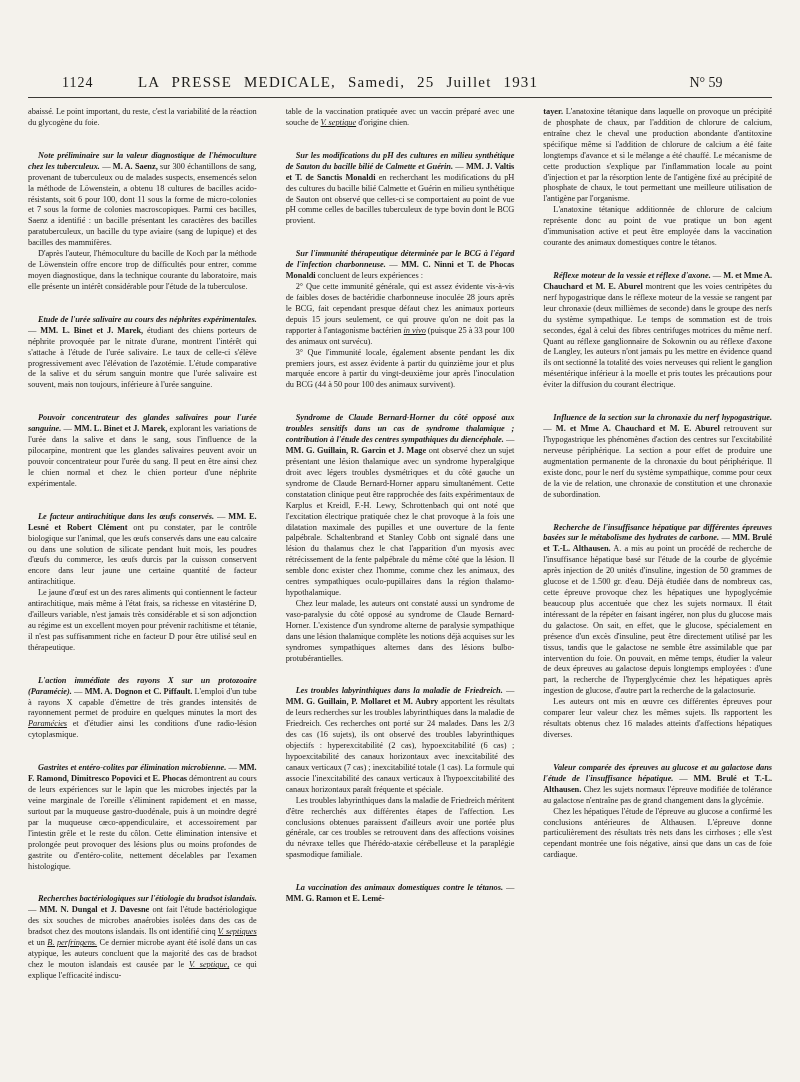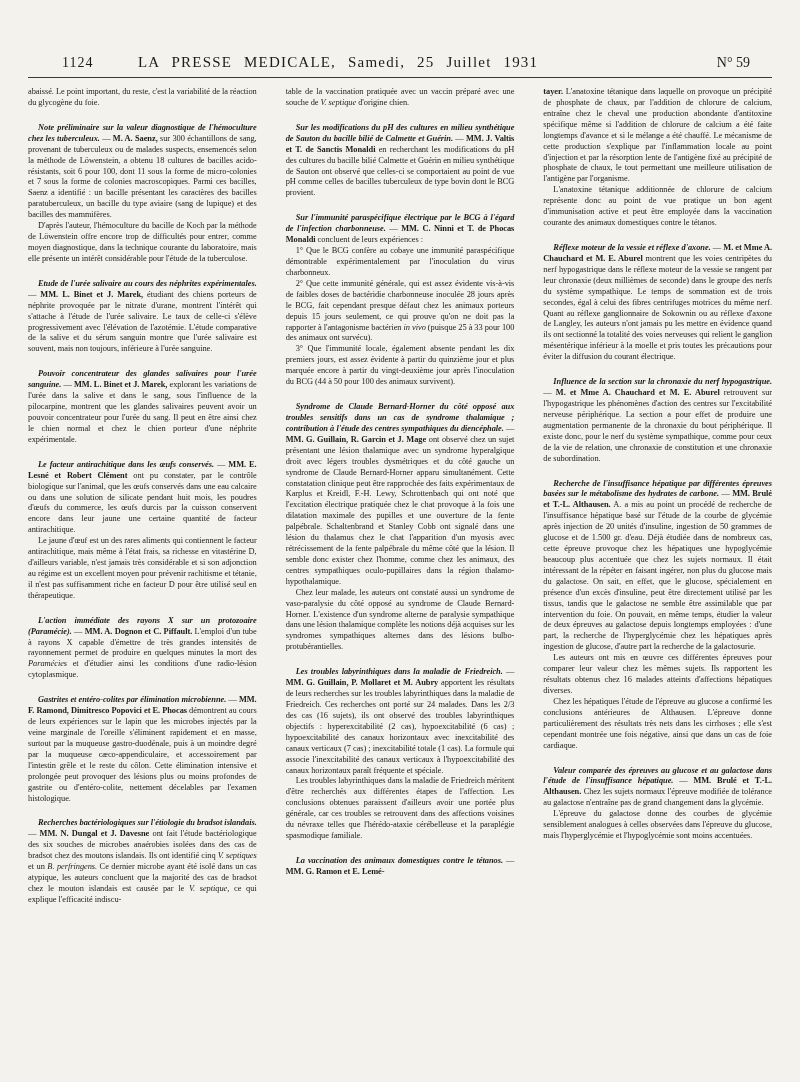--- a/index.html
+++ b/index.html
@@ -4,41 +4,41 @@
 <style>
   * { box-sizing: border-box; }
   html, body { margin: 0; padding: 0; }
   body {
     width: 800px; height: 1082px;
     background: #f4f2ec;
     color: #1d1c1a;
     font-family: "Liberation Serif", serif;
     overflow: hidden;
   }
-  .page { width: 800px; height: 1082px; padding: 12px 28px 8px 28px; }
+  .page { width: 800px; height: 1082px; padding: 32px 28px 8px 28px; }
   .page-header { display: flex; align-items: baseline; }
   .page-num { width: 110px; padding-left: 34px; font-size: 14px; letter-spacing: 1px; }
   .journal-title { flex: 1; font-size: 15px; letter-spacing: 1.2px; word-spacing: 7px; }
-  .issue-num { width: 110px; text-align: right; padding-right: 22px; font-size: 14px; margin-top: 43px; }
+  .issue-num { width: 110px; text-align: center; padding-right: 22px; font-size: 14px; margin-top: 43px; }
   .rule { border-bottom: 1.6px solid #3c3a36; margin: 6px 0 9px 0; }
   .columns { display: flex; gap: 29px; justify-content: center; }
   .column {
     flex: 1 1 0; min-width: 0;
     text-align: justify;
     font-size: 8.4px;
     line-height: 1.3;
     letter-spacing: -0.05px;
     hyphens: auto;
   }
   p.para { margin: 0; text-indent: 10px; }
-  p.entry { margin-top: 14px; }
+  p.entry { margin-top: 22px; }
   p.cont { text-indent: 0; }
   .s-h { font-weight: 700; font-style: italic; }
   .s-b { font-weight: 700; }
-  .s-i { font-style: italic; }
+  .s-i { font-style: italic; text-decoration: underline; }
 </style>
 </head>
 <body>
 
 <div class="page">
   <header class="page-header">
     <span class="page-num">1124</span>
     <span class="journal-title">LA PRESSE MEDICALE, Samedi, 25 Juillet 1931</span>
     <span class="issue-num">N° 59</span>
   </header>
@@ -52,35 +52,33 @@
         <p class="para entry"><span class="s-h">Pouvoir concentrateur des glandes salivaires pour l'urée sanguine.</span><span class="s-n"> — </span><span class="s-b">MM. L. Binet et J. Marek,</span><span class="s-n"> explorant les variations de l'urée dans la salive et dans le sang, sous l'influence de la pilocarpine, montrent que les glandes salivaires peuvent avoir un pouvoir concentrateur pour l'urée du sang. Il peut en être ainsi chez le chien normal et chez le chien porteur d'une néphrite expérimentale.</span></p>
         <p class="para entry"><span class="s-h">Le facteur antirachitique dans les œufs conservés.</span><span class="s-n"> — </span><span class="s-b">MM. E. Lesné et Robert Clément</span><span class="s-n"> ont pu constater, par le contrôle biologique sur l'animal, que les œufs conservés dans une eau calcaire ou dans une solution de silicate pendant huit mois, les poudres d'œufs du commerce, les œufs durcis par la cuisson conservent encore dans leur jaune une certaine quantité de facteur antirachitique.</span></p>
         <p class="para"><span class="s-n">Le jaune d'œuf est un des rares aliments qui contiennent le facteur antirachitique, mais même à l'état frais, sa richesse en vitastérine D, d'ailleurs variable, n'est jamais très considérable et si son adjonction au régime est un excellent moyen pour prévenir rachitisme et tétanie, il n'est pas suffisamment riche en facteur D pour être utilisé seul en thérapeutique.</span></p>
         <p class="para entry"><span class="s-h">L'action immédiate des rayons X sur un protozoaire (Paramécie).</span><span class="s-n"> — </span><span class="s-b">MM. A. Dognon et C. Piffault.</span><span class="s-n"> L'emploi d'un tube à rayons X capable d'émettre de très grandes intensités de rayonnement permet de produire en quelques minutes la mort des </span><span class="s-i">Paramécies</span><span class="s-n"> et d'étudier ainsi les conditions d'une radio-lésion cytoplasmique.</span></p>
         <p class="para entry"><span class="s-h">Gastrites et entéro-colites par élimination microbienne.</span><span class="s-n"> — </span><span class="s-b">MM. F. Ramond, Dimitresco Popovici et E. Phocas</span><span class="s-n"> démontrent au cours de leurs expériences sur le lapin que les microbes injectés par la veine marginale de l'oreille s'éliminent rapidement et en masse, surtout par la muqueuse gastro-duodénale, puis à un moindre degré par la muqueuse cæco-appendiculaire, et accessoirement par l'intestin grêle et le reste du côlon. Cette élimination intensive et prolongée peut provoquer des lésions plus ou moins profondes de gastrite ou d'entéro-colite, nettement décelables par l'examen histologique.</span></p>
         <p class="para entry"><span class="s-h">Recherches bactériologiques sur l'étiologie du bradsot islandais.</span><span class="s-n"> — </span><span class="s-b">MM. N. Dungal et J. Davesne</span><span class="s-n"> ont fait l'étude bactériologique des six souches de microbes anaérobies isolées dans des cas de bradsot chez des moutons islandais. Ils ont identifié cinq </span><span class="s-i">V. septiques</span><span class="s-n"> et un </span><span class="s-i">B. perfringens.</span><span class="s-n"> Ce dernier microbe ayant été isolé dans un cas atypique, les auteurs concluent que la majorité des cas de bradsot chez le mouton islandais est causée par le </span><span class="s-i">V. septique,</span><span class="s-n"> ce qui explique l'efficacité indiscu-</span></p>
       </div>
       <div class="column">
         <p class="para cont"><span class="s-n">table de la vaccination pratiquée avec un vaccin préparé avec une souche de </span><span class="s-i">V. septique</span><span class="s-n"> d'origine chien.</span></p>
         <p class="para entry"><span class="s-h">Sur les modifications du pH des cultures en milieu synthétique de Sauton du bacille bilié de Calmette et Guérin.</span><span class="s-n"> — </span><span class="s-b">MM. J. Valtis et T. de Sanctis Monaldi</span><span class="s-n"> en recherchant les modifications du pH des cultures du bacille bilié Calmette et Guérin en milieu synthétique de Sauton ont observé que celles-ci se comportaient au point de vue pH comme celles de bacilles tuberculeux de type bovin dont le BCG provient.</span></p>
-        <p class="para entry"><span class="s-h">Sur l'immunité paraspécifique électrique par le BCG à l'égard de l'infection charbonneuse.</span><span class="s-n"> — </span><span class="s-b">MM. C. Ninni et T. de Phocas Monaldi</span><span class="s-n"> concluent de leurs expériences :</span></p>
-        <p class="para"><span class="s-n">1° Que le BCG confère au cobaye une immunité paraspécifique démontrable expérimentalement par l'inoculation du virus charbonneux.</span></p>
+        <p class="para entry"><span class="s-h">Sur l'immunité thérapeutique déterminée par le BCG à l'égard de l'infection charbonneuse.</span><span class="s-n"> — </span><span class="s-b">MM. C. Ninni et T. de Phocas Monaldi</span><span class="s-n"> concluent de leurs expériences :</span></p>
         <p class="para"><span class="s-n">2° Que cette immunité générale, qui est assez évidente vis-à-vis de faibles doses de bactéridie charbonneuse inoculée 28 jours après le BCG, fait cependant presque défaut chez les animaux porteurs depuis 15 jours seulement, ce qui prouve qu'on ne doit pas la rapporter à l'antagonisme bactérien </span><span class="s-i">in vivo</span><span class="s-n"> (puisque 25 à 33 pour 100 des animaux ont survécu).</span></p>
         <p class="para"><span class="s-n">3° Que l'immunité locale, également absente pendant les dix premiers jours, est assez évidente à partir du quinzième jour et plus marquée encore à partir du vingt-deuxième jour après l'inoculation du BCG (44 à 50 pour 100 des animaux survivent).</span></p>
         <p class="para entry"><span class="s-h">Syndrome de Claude Bernard-Horner du côté opposé aux troubles sensitifs dans un cas de syndrome thalamique ; contribution à l'étude des centres sympathiques du diencéphale.</span><span class="s-n"> — </span><span class="s-b">MM. G. Guillain, R. Garcin et J. Mage</span><span class="s-n"> ont observé chez un sujet présentant une lésion thalamique avec un syndrome hyperalgique droit avec légers troubles dysmétriques et du côté gauche un syndrome de Claude Bernard-Horner apparu simultanément. Cette constatation clinique peut être rapprochée des faits expérimentaux de Karplus et Kreidl, F.-H. Lewy, Schrottenbach qui ont noté que l'excitation électrique pratiquée chez le chat provoque à la fois une dilatation maximale des pupilles et une ouverture de la fente palpébrale. Schaltenbrand et Stanley Cobb ont signalé dans une lésion du thalamus chez le chat l'apparition d'un myosis avec rétrécissement de la fente palpébrale du même côté que la lésion. Il semble donc exister chez l'homme, comme chez les animaux, des centres sympathiques oculo-pupillaires dans la région thalamo-hypothalamique.</span></p>
         <p class="para"><span class="s-n">Chez leur malade, les auteurs ont constaté aussi un syndrome de vaso-paralysie du côté opposé au syndrome de Claude Bernard-Horner. L'existence d'un syndrome alterne de paralysie sympathique dans une lésion thalamique complète les notions déjà acquises sur les syndromes sympathiques alternes dans des lésions bulbo-protubérantielles.</span></p>
         <p class="para entry"><span class="s-h">Les troubles labyrinthiques dans la maladie de Friedreich.</span><span class="s-n"> — </span><span class="s-b">MM. G. Guillain, P. Mollaret et M. Aubry</span><span class="s-n"> apportent les résultats de leurs recherches sur les troubles labyrinthiques dans la maladie de Friedreich. Ces recherches ont porté sur 24 malades. Dans les 2/3 des cas (16 sujets), ils ont observé des troubles labyrinthiques objectifs : hyperexcitabilité (2 cas), hypoexcitabilité (6 cas) ; hypoexcitabilité des canaux horizontaux avec inexcitabilité des canaux verticaux (7 cas) ; inexcitabilité totale (1 cas). La formule qui associe l'inexcitabilité des canaux verticaux à l'hypoexcitabilité des canaux horizontaux paraît fréquente et spéciale.</span></p>
         <p class="para"><span class="s-n">Les troubles labyrinthiques dans la maladie de Friedreich méritent d'être recherchés aux différentes étapes de l'affection. Les conclusions obtenues paraissent d'ailleurs avoir une portée plus générale, car ces troubles se retrouvent dans des affections voisines du névraxe telles que l'hérédo-ataxie cérébelleuse et la paraplégie spasmodique familiale.</span></p>
         <p class="para entry"><span class="s-h">La vaccination des animaux domestiques contre le tétanos.</span><span class="s-n"> — </span><span class="s-b">MM. G. Ramon et E. Lemé-</span></p>
       </div>
       <div class="column">
         <p class="para cont"><span class="s-b">tayer.</span><span class="s-n"> L'anatoxine tétanique dans laquelle on provoque un précipité de phosphate de chaux, par l'addition de chlorure de calcium, entraîne chez le cheval une production abondante d'antitoxine spécifique même si l'addition de chlorure de calcium a été faite longtemps d'avance et si le mélange a été chauffé. Le mécanisme de cette production s'explique par l'inflammation locale au point d'injection et par la résorption lente de l'antigène fixé au précipité de phosphate de chaux, le tout permettant une meilleure utilisation de l'antigène par l'organisme.</span></p>
         <p class="para"><span class="s-n">L'anatoxine tétanique additionnée de chlorure de calcium représente donc au point de vue pratique un bon agent d'immunisation active et peut être employée dans la vaccination courante des animaux domestiques contre le tétanos.</span></p>
         <p class="para entry"><span class="s-h">Réflexe moteur de la vessie et réflexe d'axone.</span><span class="s-n"> — </span><span class="s-b">M. et Mme A. Chauchard et M. E. Aburel</span><span class="s-n"> montrent que les voies centripètes du nerf hypogastrique dans le réflexe moteur de la vessie se rangent par leur chronaxie (deux millièmes de seconde) dans le groupe des nerfs du système sympathique. Le temps de sommation est de trois secondes, égal à celui des fibres centrifuges motrices du même nerf. Quant au réflexe ganglionnaire de Sokownin ou au réflexe d'axone de Langley, les auteurs n'ont jamais pu les mettre en évidence quand ils ont sectionné la totalité des voies nerveuses qui relient le ganglion mésentérique inférieur à la moelle et pris toutes les précautions pour éviter la diffusion du courant électrique.</span></p>
         <p class="para entry"><span class="s-h">Influence de la section sur la chronaxie du nerf hypogastrique.</span><span class="s-n"> — </span><span class="s-b">M. et Mme A. Chauchard et M. E. Aburel</span><span class="s-n"> retrouvent sur l'hypogastrique les phénomènes d'action des centres sur l'excitabilité nerveuse périphérique. La section a pour effet de produire une augmentation permanente de la chronaxie du bout périphérique. Il existe donc, pour le nerf du système sympathique, comme pour ceux de la vie de relation, une chronaxie de constitution et une chronaxie de subordination.</span></p>
         <p class="para entry"><span class="s-h">Recherche de l'insuffisance hépatique par différentes épreuves basées sur le métabolisme des hydrates de carbone.</span><span class="s-n"> — </span><span class="s-b">MM. Brulé et T.-L. Althausen.</span><span class="s-n"> A. a mis au point un procédé de recherche de l'insuffisance hépatique basé sur l'étude de la courbe de glycémie après injection de 20 unités d'insuline, ingestion de 50 grammes de glucose et de 1.500 gr. d'eau. Déjà étudiée dans de nombreux cas, cette épreuve provoque chez les hépatiques une hypoglycémie beaucoup plus accentuée que chez les sujets normaux. Il était intéressant de la répéter en faisant ingérer, non plus du glucose mais du galactose. On sait, en effet, que le glucose, spécialement en présence d'un excès d'insuline, peut être directement utilisé par les tissus, tandis que le galactose ne semble être assimilable que par intervention du foie. On pouvait, en même temps, étudier la valeur de deux épreuves au galactose depuis longtemps employées : d'une part, la recherche de l'hyperglycémie chez les hépatiques après ingestion de glucose, d'autre part la recherche de la galactosurie.</span></p>
         <p class="para"><span class="s-n">Les auteurs ont mis en œuvre ces différentes épreuves pour comparer leur valeur chez les mêmes sujets. Ils rapportent les résultats obtenus chez 16 malades atteints d'affections hépatiques diverses.</span></p>
+        <p class="para entry"><span class="s-h">Valeur comparée des épreuves au glucose et au galactose dans l'étude de l'insuffisance hépatique.</span><span class="s-n"> — </span><span class="s-b">MM. Brulé et T.-L. Althausen.</span><span class="s-n"> Chez les sujets normaux l'épreuve modifiée de tolérance au galactose n'entraîne pas de grand changement dans la glycémie.</span></p>
         <p class="para"><span class="s-n">Chez les hépatiques l'étude de l'épreuve au glucose a confirmé les conclusions antérieures de Althausen. L'épreuve donne particulièrement des résultats très nets dans les cirrhoses ; elle s'est cependant montrée une fois négative, ainsi que dans un cas de foie cardiaque.</span></p>
-        <p class="para entry"><span class="s-h">Valeur comparée des épreuves au glucose et au galactose dans l'étude de l'insuffisance hépatique.</span><span class="s-n"> — </span><span class="s-b">MM. Brulé et T.-L. Althausen.</span><span class="s-n"> Chez les sujets normaux l'épreuve modifiée de tolérance au galactose n'entraîne pas de grand changement dans la glycémie.</span></p>
-        <p class="para"><span class="s-n">L'épreuve du galactose donne des courbes de glycémie sensiblement analogues à celles observées dans l'épreuve du glucose, mais l'hyperglycémie et l'hypoglycémie sont moins accentuées.</span></p>
       </div>
     </div>
 </div>
 
 </body></html>

